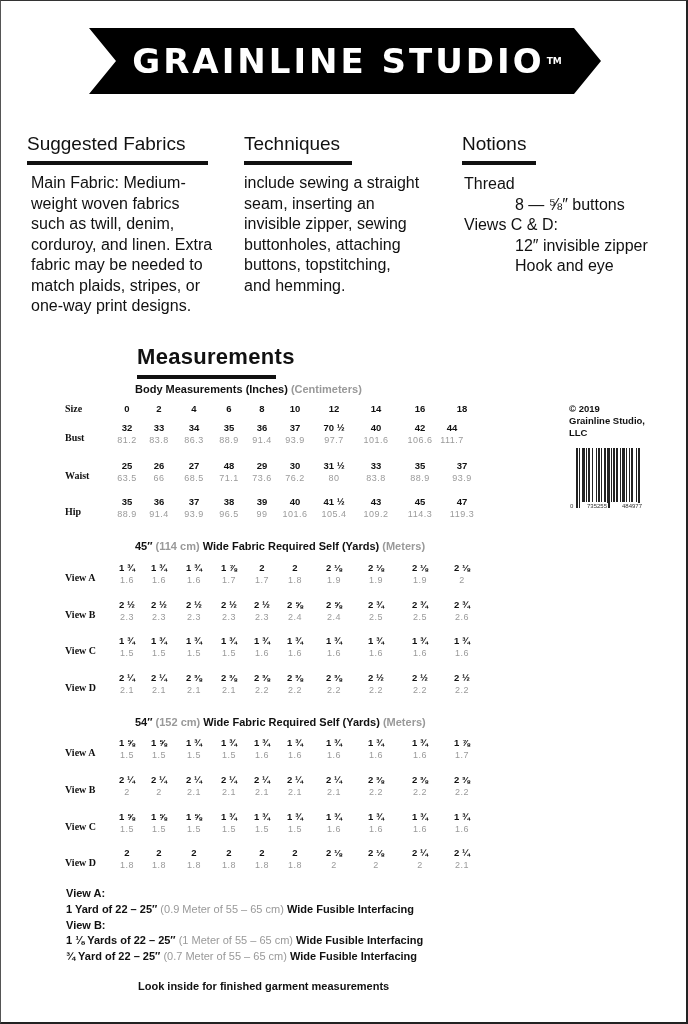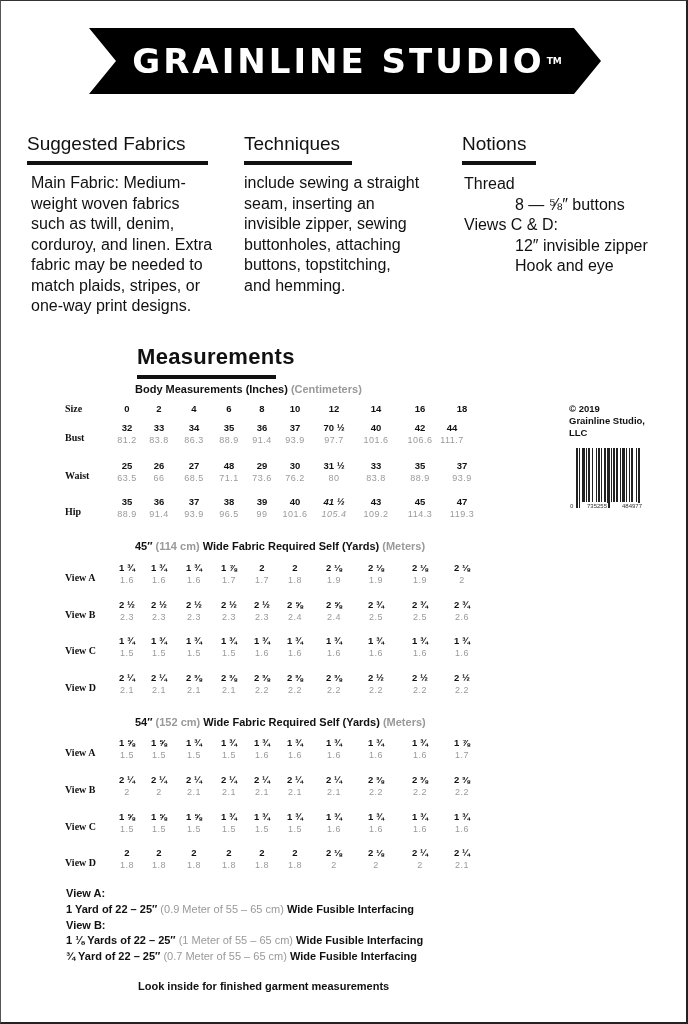--- a/index.html
+++ b/index.html
@@ -322,21 +322,21 @@
     <span class="met">96.5</span>
   </div>
 <div class="cell" style="left: 242px; top: 495px;">
     <span class="imp">39</span>
     <span class="met">99</span>
   </div>
 <div class="cell" style="left: 275px; top: 495px;">
     <span class="imp">40</span>
     <span class="met">101.6</span>
   </div>
-<div class="cell" style="left: 314px; top: 495px; font-style: italic;">
+<div class="cell" style="left: 314px; top: 495px;">
     <span class="imp">41 ½</span>
     <span class="met">105.4</span>
   </div>
 <div class="cell" style="left: 356px; top: 495px;">
     <span class="imp">43</span>
     <span class="met">109.2</span>
   </div>
 <div class="cell" style="left: 400px; top: 495px;">
     <span class="imp">45</span>
     <span class="met">114.3</span>

